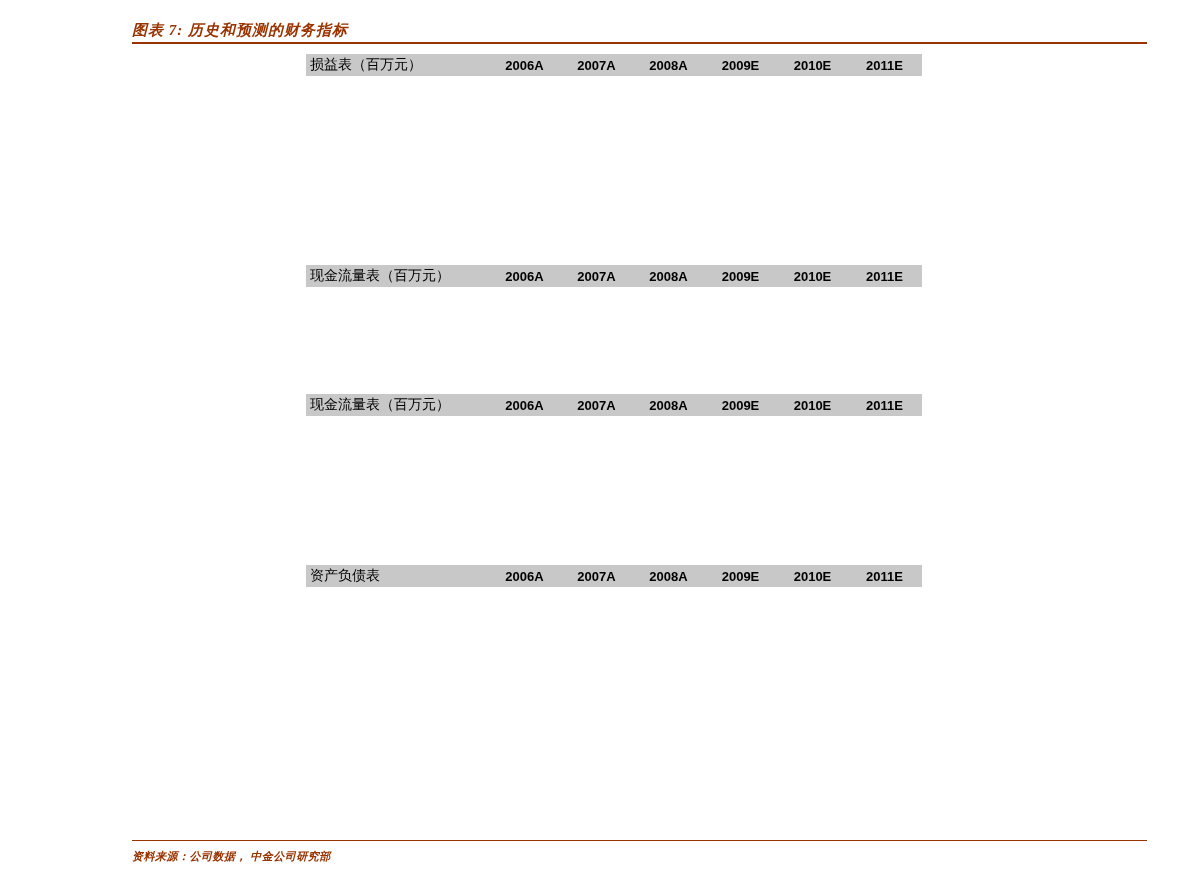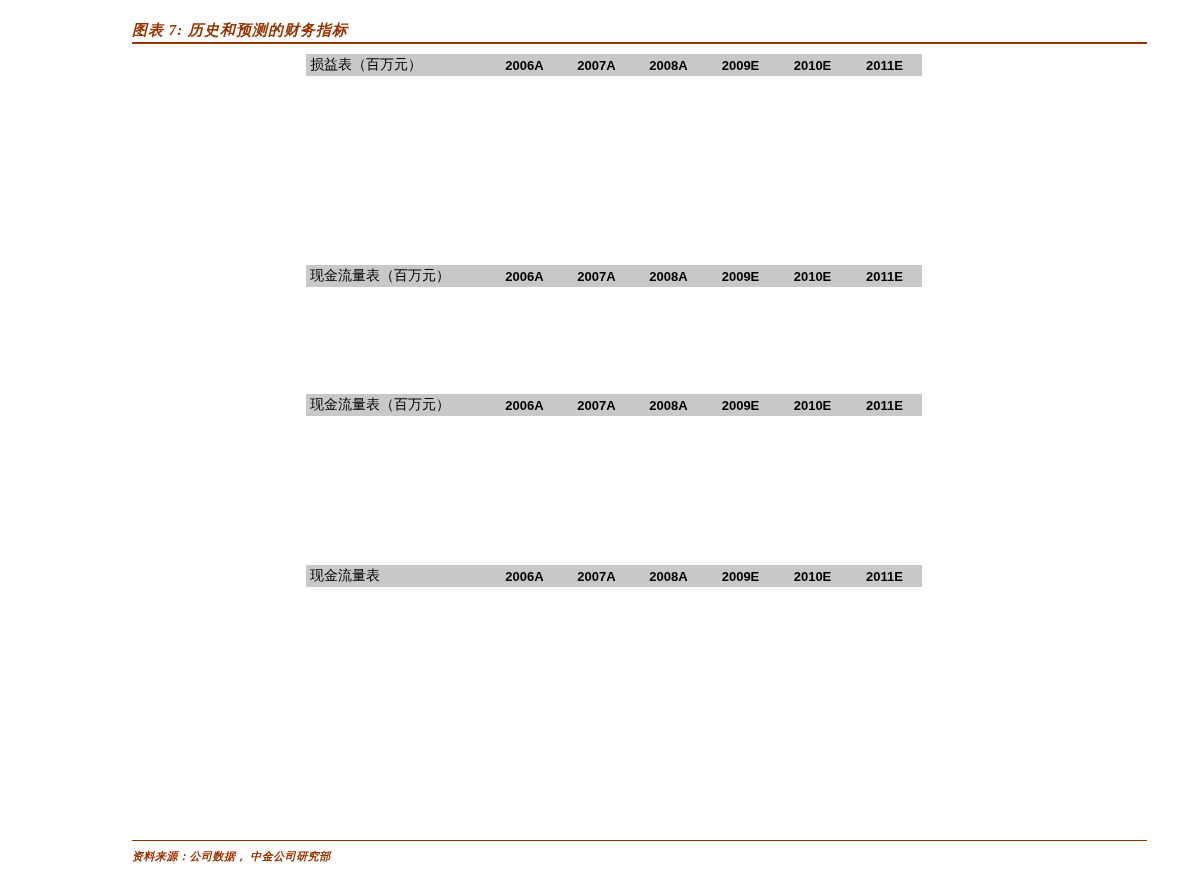--- a/index.html
+++ b/index.html
@@ -112,21 +112,21 @@
     <div class="bar-label">现金流量表（百万元）</div>
     <div class="bar-col">2006A</div>
     <div class="bar-col">2007A</div>
     <div class="bar-col">2008A</div>
     <div class="bar-col">2009E</div>
     <div class="bar-col">2010E</div>
     <div class="bar-col">2011E</div>
   </div>
 
   <div class="bar" style="top:565px">
-    <div class="bar-label">现金流量表</div>
+    <div class="bar-label">资产负债表</div>
     <div class="bar-col">2006A</div>
     <div class="bar-col">2007A</div>
     <div class="bar-col">2008A</div>
     <div class="bar-col">2009E</div>
     <div class="bar-col">2010E</div>
     <div class="bar-col">2011E</div>
   </div>
 
   <div class="rule bottom"></div>
   <div class="source-note">资料来源：公司数据，  中金公司研究部</div>

